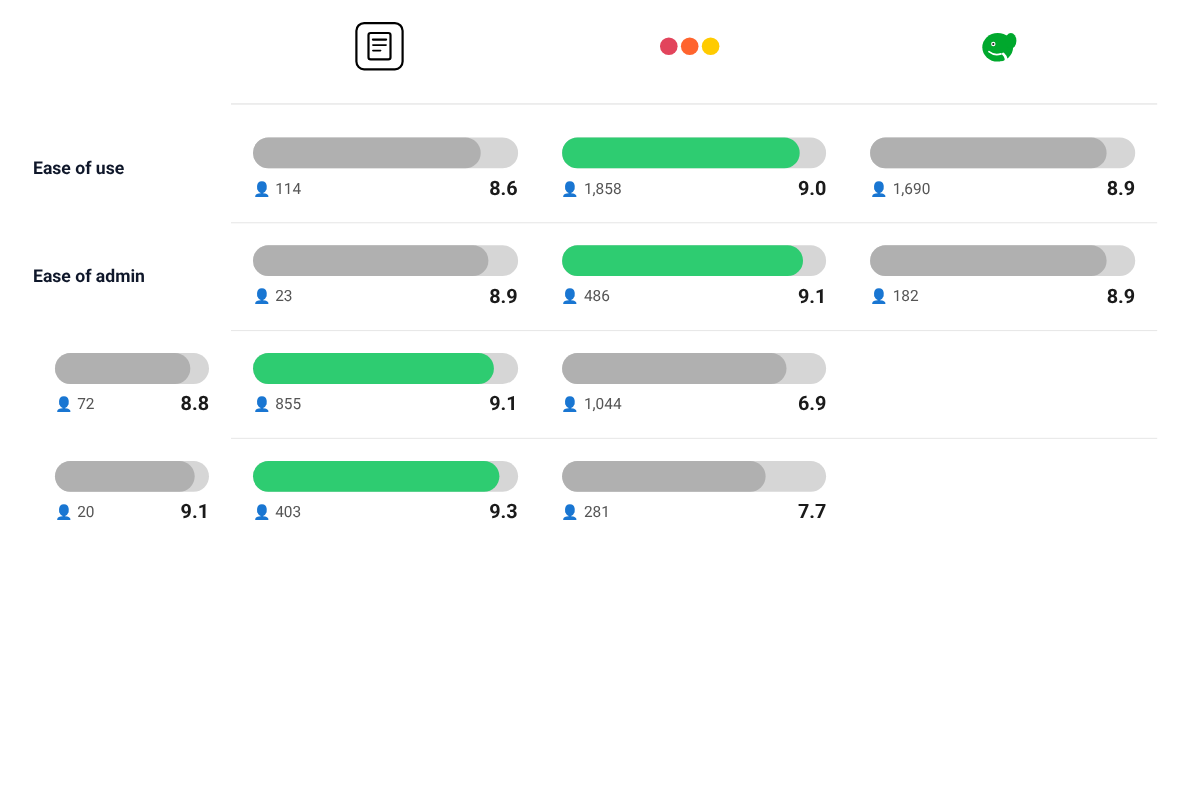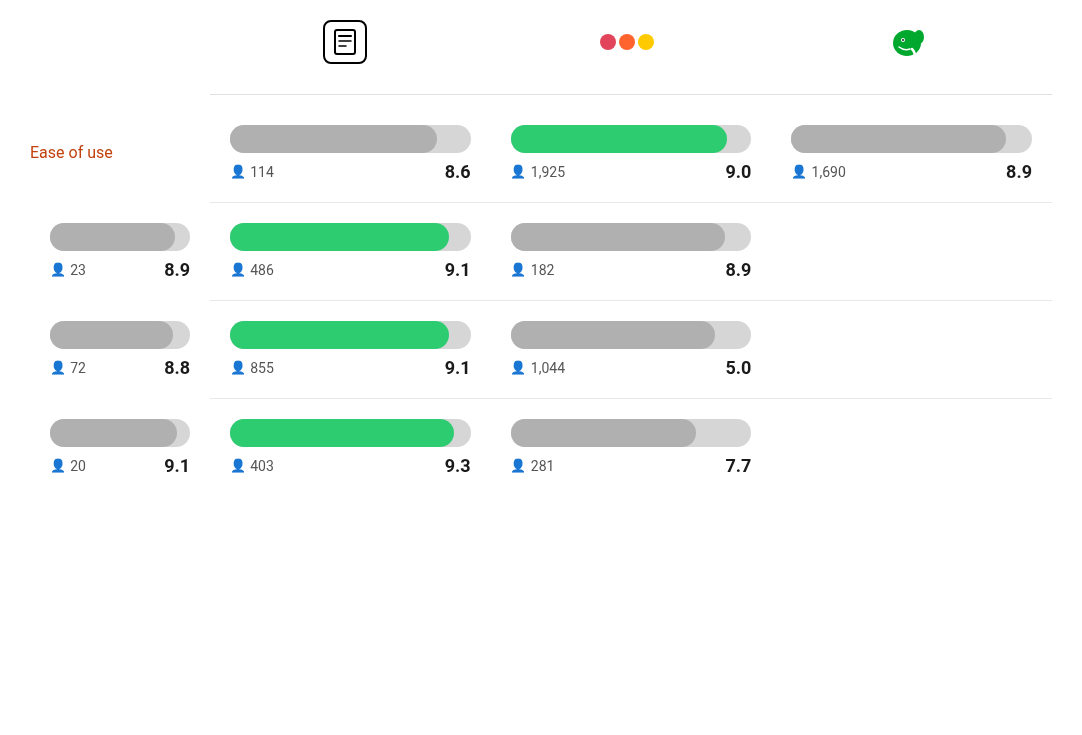--- a/index.html
+++ b/index.html
@@ -106,22 +106,22 @@
     .metric-row {
       display: grid;
       grid-template-columns: 180px 1fr 1fr 1fr;
       align-items: center;
       padding: 20px 0;
       border-top: none;
     }
 
     .metric-label {
       font-size: 16px;
-      font-weight: 400;
-      color: #c2410c;
+      font-weight: 700;
+      color: #0f172a;
       line-height: 1.3;
       padding-right: 10px;
     }
 
     .bar-cell {
       padding: 0 20px;
     }
 
     .bar-container {
       position: relative;
@@ -262,41 +262,42 @@
         </div>
       </div>
       <div class="bar-cell">
         <div class="bar-container">
           <div class="bar-bg"></div>
           <div class="bar-fill green" style="width: 90%;"></div>
         </div>
         <div class="bar-stats">
           <div class="bar-count">
             <span style="font-size:13px; color:#666;">👤</span>
-            <span>1,925</span>
+            <span>1,858</span>
           </div>
           <div class="bar-score">9.0</div>
         </div>
       </div>
       <div class="bar-cell">
         <div class="bar-container">
           <div class="bar-bg"></div>
           <div class="bar-fill gray" style="width: 89%;"></div>
         </div>
         <div class="bar-stats">
           <div class="bar-count">
             <span style="font-size:13px; color:#666;">👤</span>
             <span>1,690</span>
           </div>
           <div class="bar-score">8.9</div>
         </div>
       </div>
     </div>
     <div class="divider"></div>
     <div class="metric-row">
+      <div class="metric-label">Ease of admin</div>
       <div class="bar-cell">
         <div class="bar-container">
           <div class="bar-bg"></div>
           <div class="bar-fill gray" style="width: 89%;"></div>
         </div>
         <div class="bar-stats">
           <div class="bar-count">
             <span style="font-size:13px; color:#666;">👤</span>
             <span>23</span>
           </div>
@@ -361,21 +362,21 @@
       <div class="bar-cell">
         <div class="bar-container">
           <div class="bar-bg"></div>
           <div class="bar-fill gray" style="width: 85%;"></div>
         </div>
         <div class="bar-stats">
           <div class="bar-count">
             <span style="font-size:13px; color:#666;">👤</span>
             <span>1,044</span>
           </div>
-          <div class="bar-score">5.0</div>
+          <div class="bar-score">6.9</div>
         </div>
       </div>
     </div>
     <div class="divider"></div>
     <div class="metric-row">
       <div class="bar-cell">
         <div class="bar-container">
           <div class="bar-bg"></div>
           <div class="bar-fill gray" style="width: 91%;"></div>
         </div>

